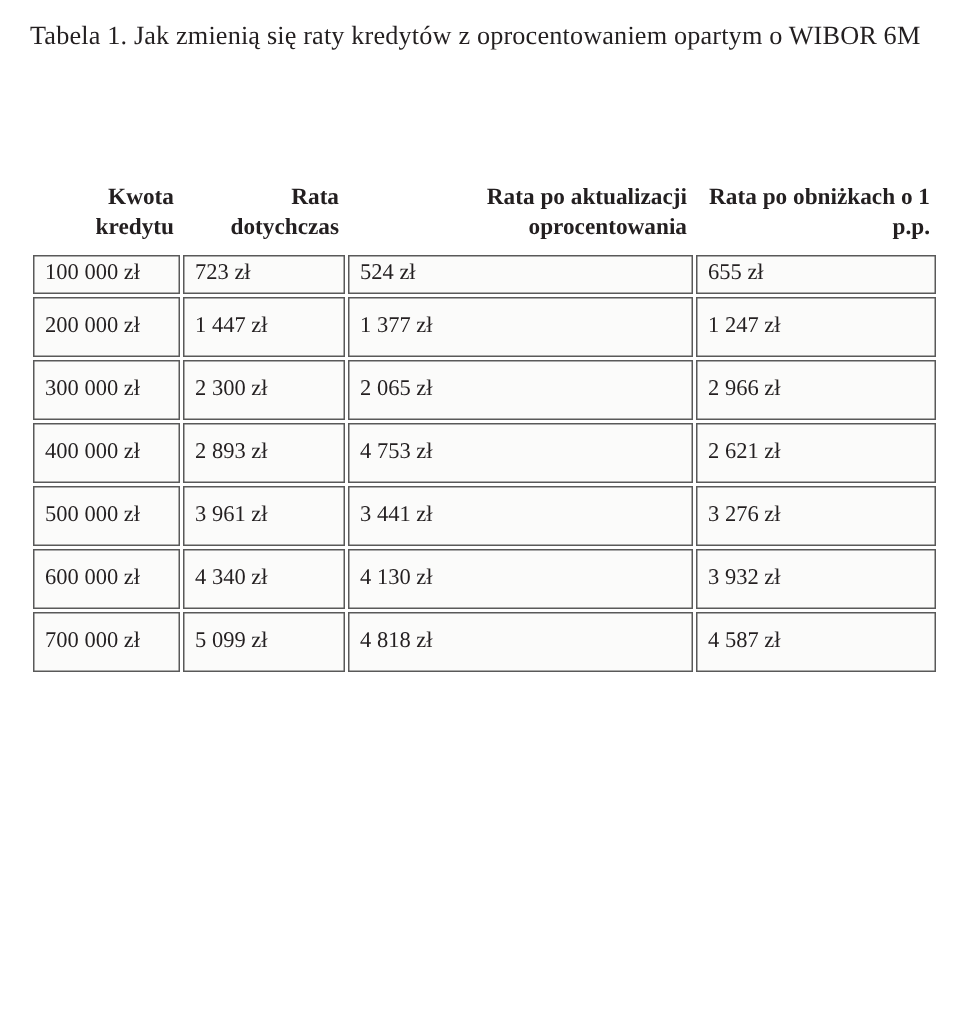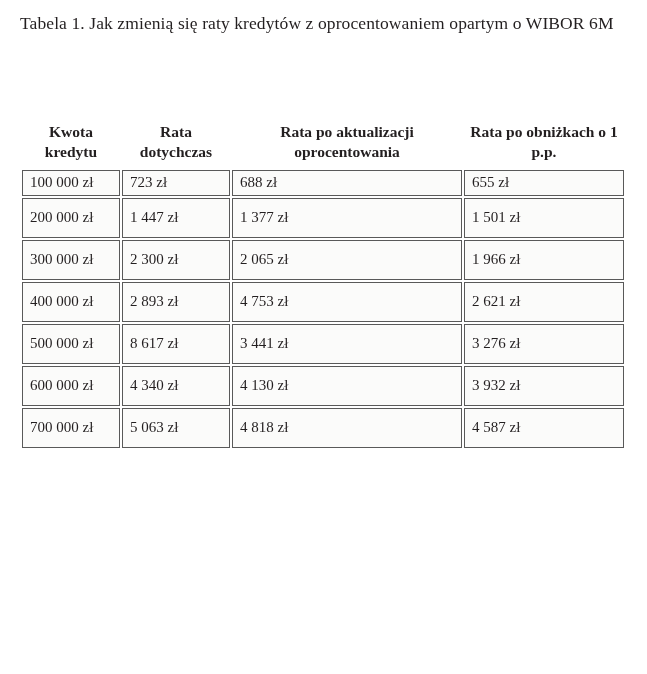--- a/index.html
+++ b/index.html
@@ -52,21 +52,21 @@
     padding: 0;
   }
 
   table.rates thead th {
     border: none;
     background: transparent;
     padding: 0 4px 7px 4px;
     font-weight: 700;
     font-size: 15.5px;
     line-height: 19.5px;
-    text-align: center;
+    text-align: right;
     color: #231f20;
     vertical-align: bottom;
   }
 
   table.rates tbody td {
     border: 1px solid #595959;
     background: #fbfbfa;
     padding: 4px 7px 6px 7px;
     font-size: 15px;
     line-height: 19px;
@@ -110,56 +110,56 @@
           <th>Kwota kredytu</th>
           <th>Rata dotychczas</th>
           <th>Rata po aktualizacji oprocentowania</th>
           <th>Rata po obniżkach o 1 p.p.</th>
         </tr>
       </thead>
       <tbody id="rates-body">
           <tr class="row-short">
             <td>100 000 zł</td>
             <td>723 zł</td>
-            <td>688 zł</td>
+            <td>524 zł</td>
             <td>655 zł</td>
           </tr>
           <tr>
             <td>200 000 zł</td>
             <td>1 447 zł</td>
             <td>1 377 zł</td>
-            <td>1 501 zł</td>
+            <td>1 247 zł</td>
           </tr>
           <tr>
             <td>300 000 zł</td>
             <td>2 300 zł</td>
             <td>2 065 zł</td>
-            <td>1 966 zł</td>
+            <td>2 966 zł</td>
           </tr>
           <tr>
             <td>400 000 zł</td>
             <td>2 893 zł</td>
             <td>4 753 zł</td>
             <td>2 621 zł</td>
           </tr>
           <tr>
             <td>500 000 zł</td>
-            <td>8 617 zł</td>
+            <td>3 961 zł</td>
             <td>3 441 zł</td>
             <td>3 276 zł</td>
           </tr>
           <tr>
             <td>600 000 zł</td>
             <td>4 340 zł</td>
             <td>4 130 zł</td>
             <td>3 932 zł</td>
           </tr>
           <tr>
             <td>700 000 zł</td>
-            <td>5 063 zł</td>
+            <td>5 099 zł</td>
             <td>4 818 zł</td>
             <td>4 587 zł</td>
           </tr>
         </tbody>
     </table>
   </div>
 
 </div>
 
 </body></html>

